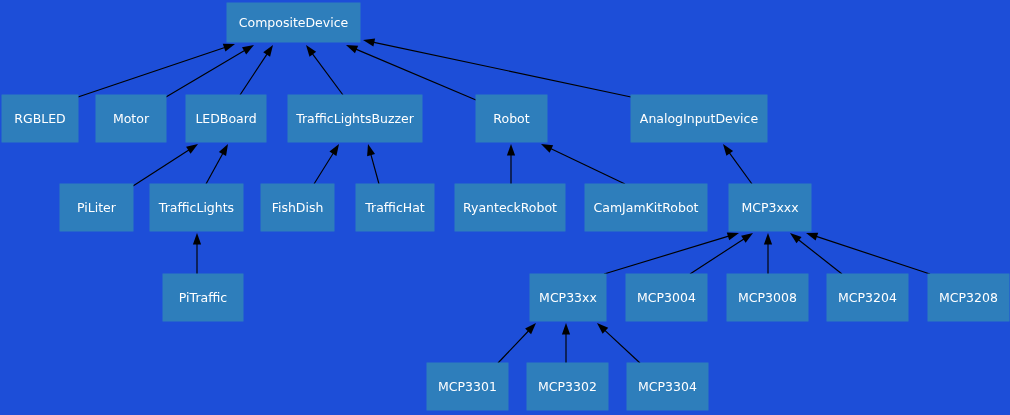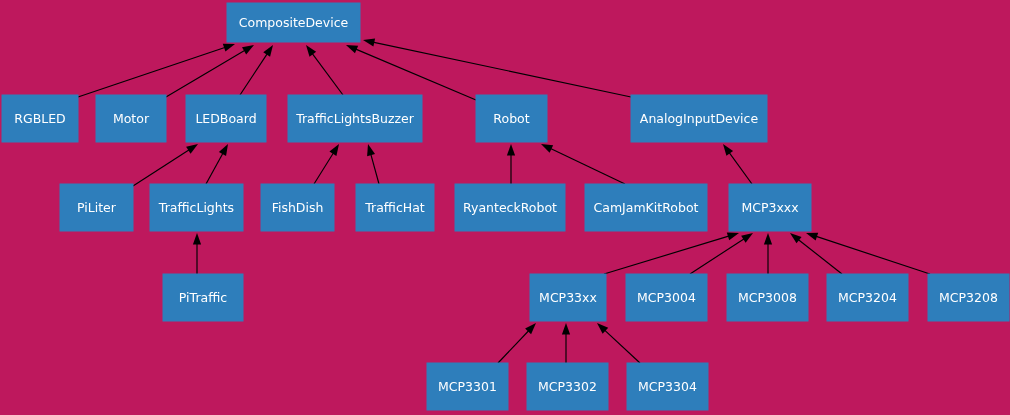--- a/index.html
+++ b/index.html
@@ -10,21 +10,21 @@
   body {
     width: 1010px;
     height: 415px;
     font-family: "DejaVu Sans", "Liberation Sans", sans-serif;
     overflow: hidden;
   }
   #diagram-root {
     position: relative;
     width: 1010px;
     height: 415px;
-    background: #be185d;
+    background: #1d4ed8;
     text-decoration: underline;
   }
   svg#graph {
     display: block;
     width: 1010px;
     height: 415px;
   }
   .node-rect {
     fill: #2E7EBB;
     stroke: #2E7EBB;

